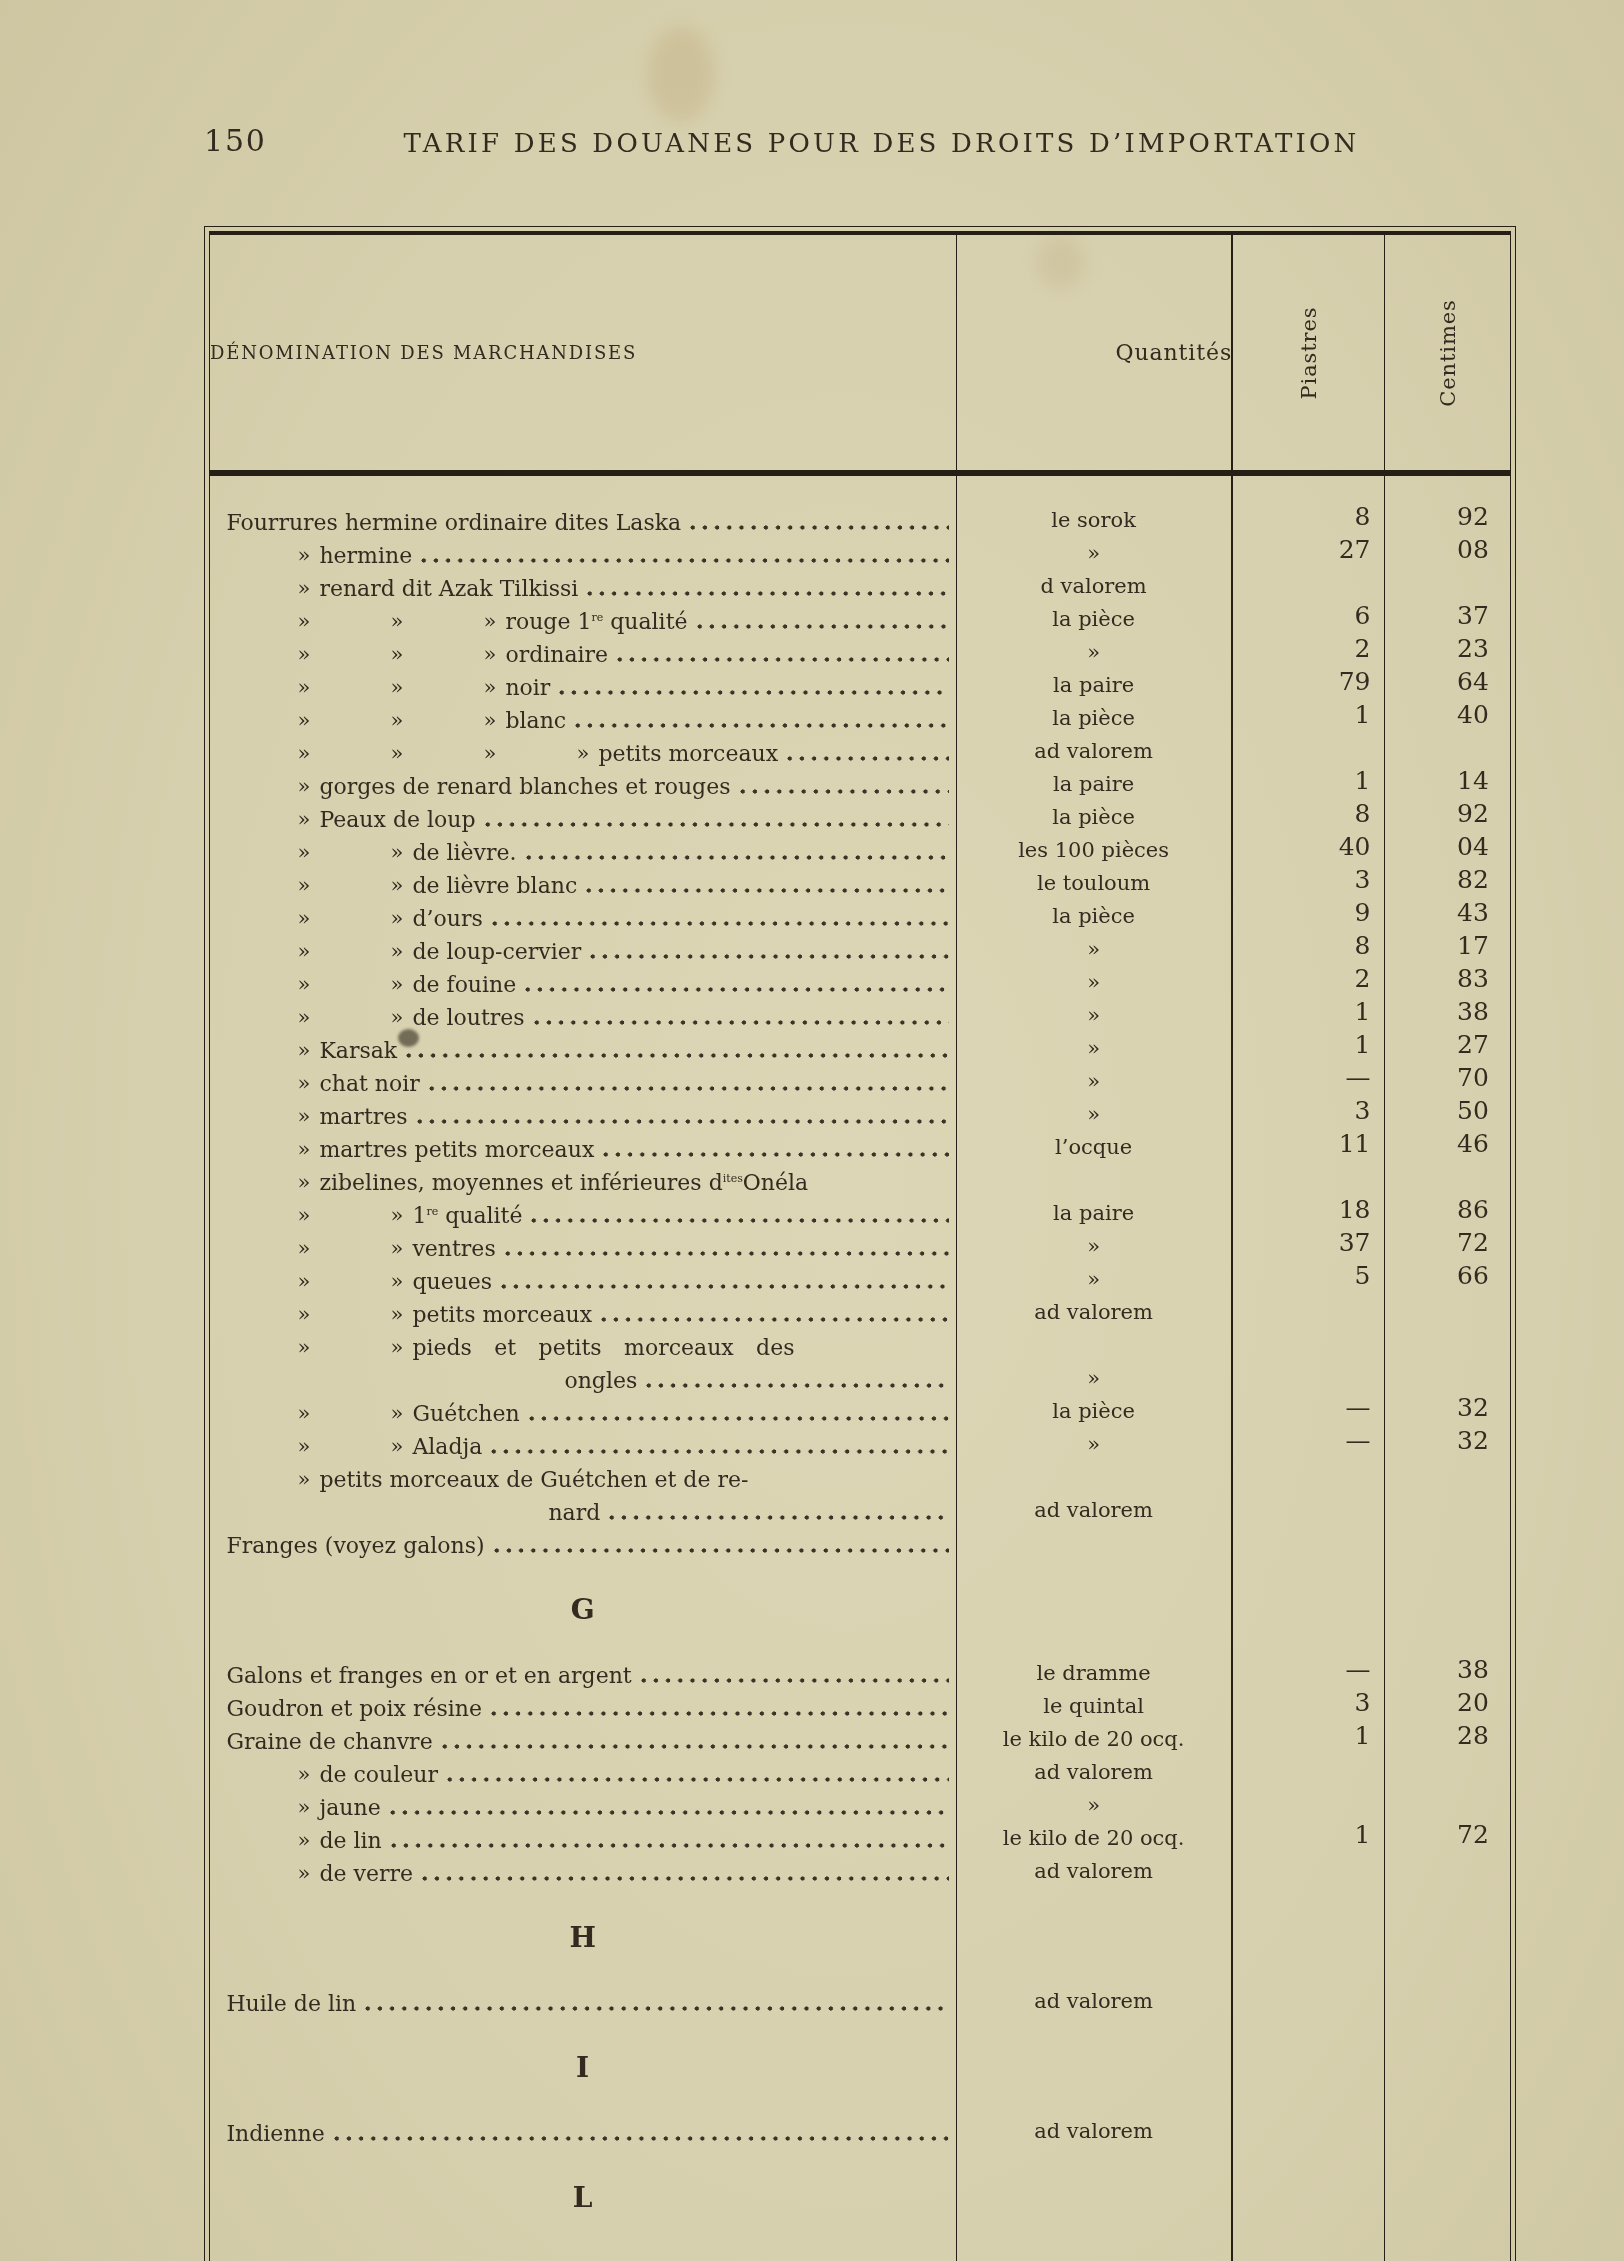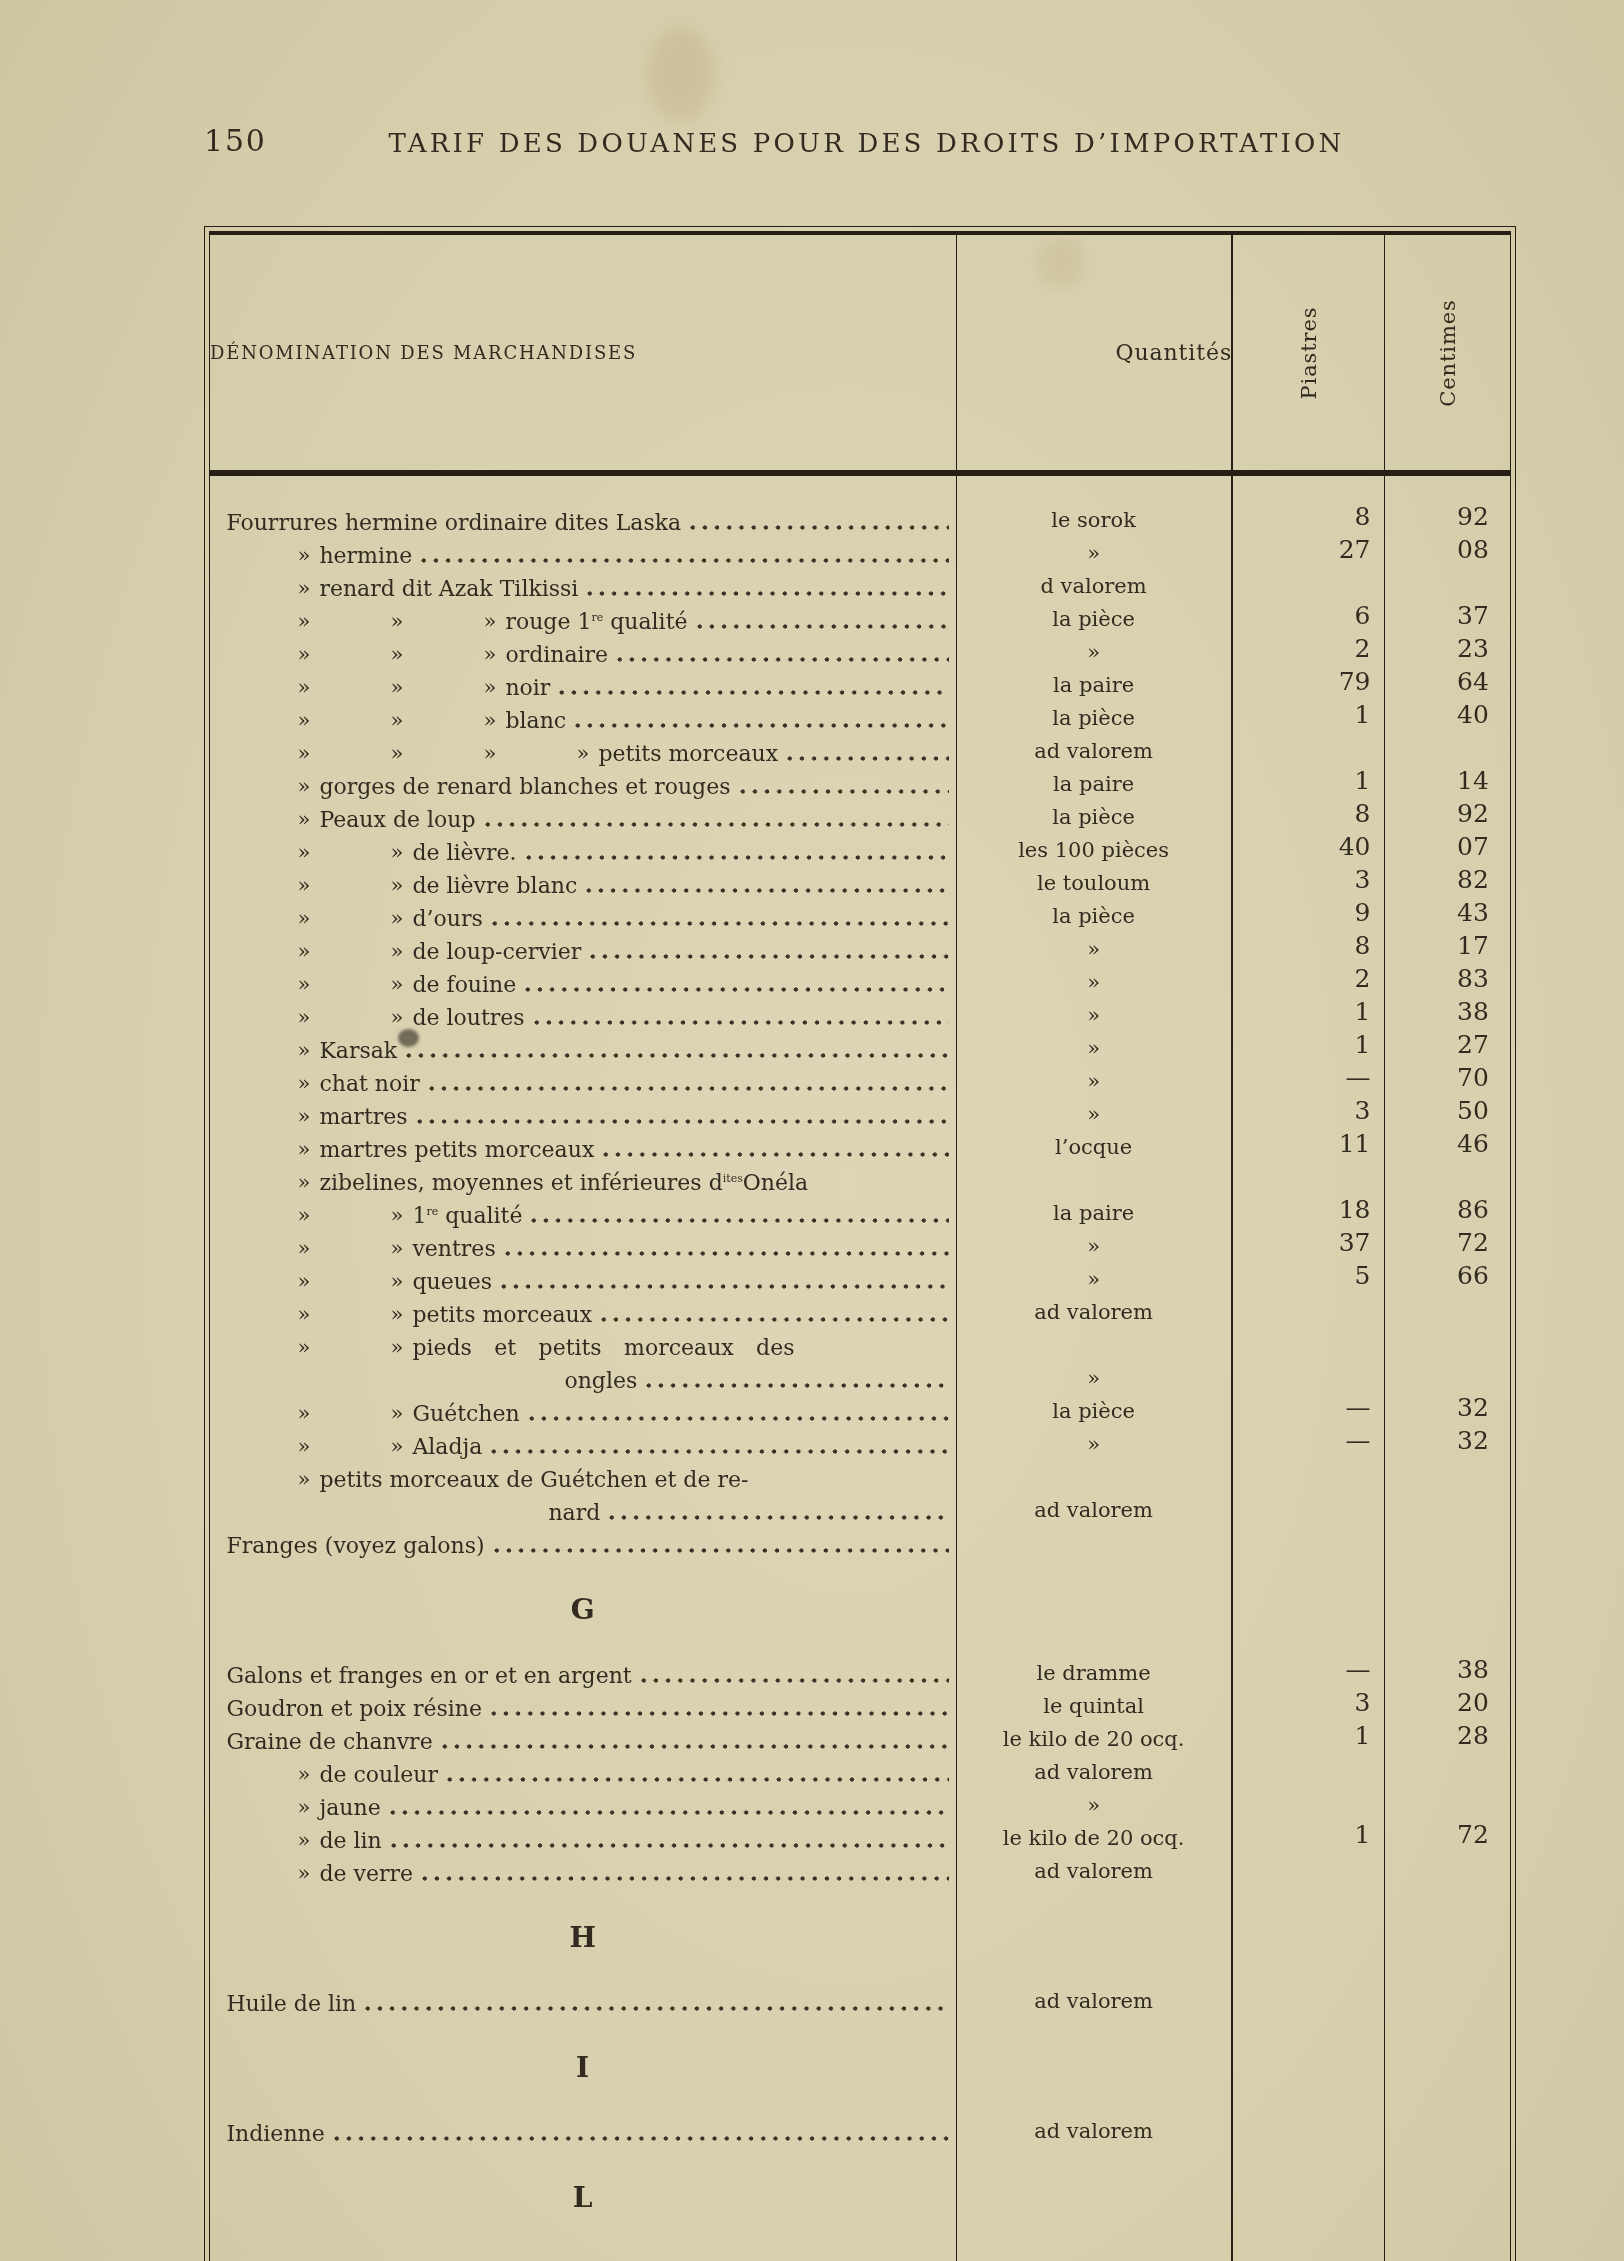--- a/index.html
+++ b/index.html
@@ -20,21 +20,21 @@
     color:var(--ink);
     overflow:hidden;
   }
   .stain{position:absolute;border-radius:50%;filter:blur(8.1px);pointer-events:none;}
   .stain.s1{left:647px;top:27px;width:68px;height:95px;background:rgba(158,116,52,.14);}
   .stain.s2{left:1036px;top:235px;width:50px;height:54px;background:rgba(150,110,50,.10);}
   .stain.s3{left:398px;top:1029px;width:21px;height:18px;background:rgba(30,22,12,.55);filter:blur(1.8px);}
 
   .pagenum{position:absolute;left:204px;top:123px;font-size:30px;letter-spacing:1.8px;}
   .title{
-    position:absolute;left:360px;top:128px;width:1013px;
+    position:absolute;left:375px;top:128px;width:1013px;
     text-align:center;font-size:26px;letter-spacing:3.2px;white-space:nowrap;
   }
 
   .table-outer{
     position:absolute;left:204px;top:226px;width:1312px;height:2080px;
     border:1.8px solid var(--rule);box-sizing:border-box;
   }
   .table-inner{
     position:absolute;inset:4.1px;
     border:1.8px solid var(--rule);
@@ -292,21 +292,21 @@
               <span class="item-text">de lièvre.</span>
               <span class="leader"></span>
             </div>
             <div class="c-qty">
               <span class="qty-text">les 100 pièces</span>
             </div>
             <div class="c-p">
               <span class="num">40</span>
             </div>
             <div class="c-c">
-              <span class="num">07</span>
+              <span class="num">04</span>
             </div>
           </div>
           <div class="row">
             <div class="c-des">
               <span class="mark">»</span>
               <span class="mark">»</span>
               <span class="item-text">de lièvre blanc</span>
               <span class="leader"></span>
             </div>
             <div class="c-qty">

